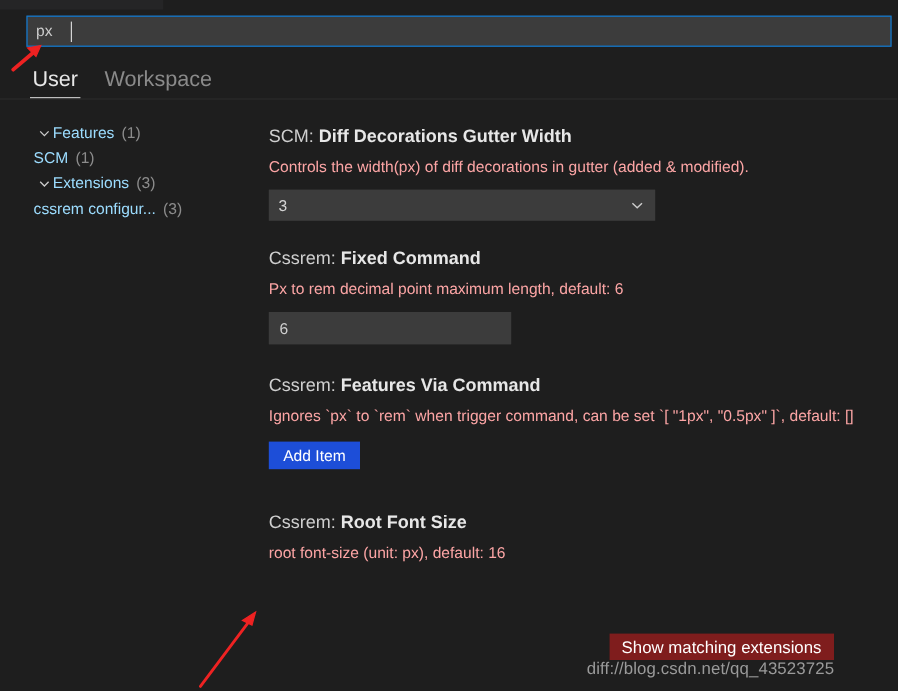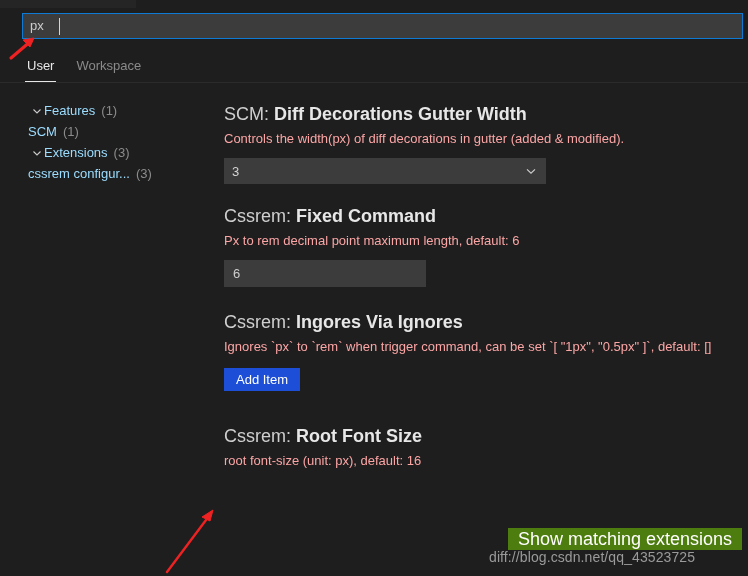--- a/index.html
+++ b/index.html
@@ -33,21 +33,21 @@
     position: absolute; left: 36px; top: 4px;
     width: 1px; height: 17px; background: #d4d4d4;
   }
 
   
   .tabs {
     position: absolute; left: 25px; top: 58px;
     display: flex; align-items: flex-end; gap: 18px;
   }
   .tab {
-    font-size: 13px; color: #8a8a8a;
+    font-size: 18px; color: #8a8a8a;
     padding: 0 2px 7px 2px;
     border-bottom: 1px solid transparent;
     line-height: 16px;
   }
   .tab.active { color: #e7e7e7; border-bottom-color: #e7e7e7; }
 
   .tab-rule {
     position: absolute; left: 0; top: 82px; width: 748px; height: 1px;
     background: #2b2b2b;
   }
@@ -67,21 +67,21 @@
   }
   .chev svg { display: block; }
   .tree-row.lvl1 .tree-label { margin-left: 14px; }
   .tree-label { color: #9cdcfe; }
   .tree-count { color: #8c8c8c; margin-left: 6px; }
 
   
   .settings { position: absolute; left: 224px; top: 106px; width: 510px; }
   .setting { position: relative; margin-bottom: 0; }
   .s-title {
-    font-size: 18px; color: #e7e7e7; line-height: 16px;
+    font-size: 15px; color: #e7e7e7; line-height: 16px;
     font-weight: bold; white-space: nowrap;
   }
   .s-cat { font-weight: normal; color: #cfcfcf; }
   .s-desc {
     font-size: 13px; color: #fca5a5; line-height: 16px;
     margin-top: 9px; white-space: nowrap;
   }
 
   .select-box {
     position: relative; margin-top: 11px;
@@ -106,22 +106,22 @@
     display: inline-flex; align-items: center; justify-content: center;
     height: 23px; padding: 0 12px;
     background: #1d4ed8; color: #ffffff;
     font-size: 13px; line-height: 23px;
   }
 
   
   .show-matching {
     position: absolute; left: 508px; top: 528px;
     height: 22px; padding: 0 10px;
-    background: #4d7c0f; color: #ffffff;
-    font-size: 18px; display: flex; align-items: center;
+    background: #7f1d1d; color: #ffffff;
+    font-size: 14px; display: flex; align-items: center;
   }
 
   
   .watermark {
     position: absolute; left: 489px; top: 549px;
     font-size: 14px; color: #9a9a9a;
     letter-spacing: 0.1px; white-space: nowrap;
   }
 
   
@@ -201,21 +201,21 @@
         <span class="s-cat">Cssrem: </span><span>Fixed Command</span>
       </div>
       <div class="s-desc">Px to rem decimal point maximum length, default: 6</div>
       <div class="text-box">
         <span>6</span>
       </div>
     </div>
 
     <div class="setting" style="height:114px;">
       <div class="s-title">
-        <span class="s-cat">Cssrem: </span><span>Ingores Via Ignores</span>
+        <span class="s-cat">Cssrem: </span><span>Features Via Command</span>
       </div>
       <div class="s-desc">Ignores `px` to `rem` when trigger command, can be set `[ "1px", "0.5px" ]`, default: []</div>
       <div class="btn-primary">Add Item</div>
     </div>
 
     <div class="setting">
       <div class="s-title">
         <span class="s-cat">Cssrem: </span><span>Root Font Size</span>
       </div>
       <div class="s-desc">root font-size (unit: px), default: 16</div>

